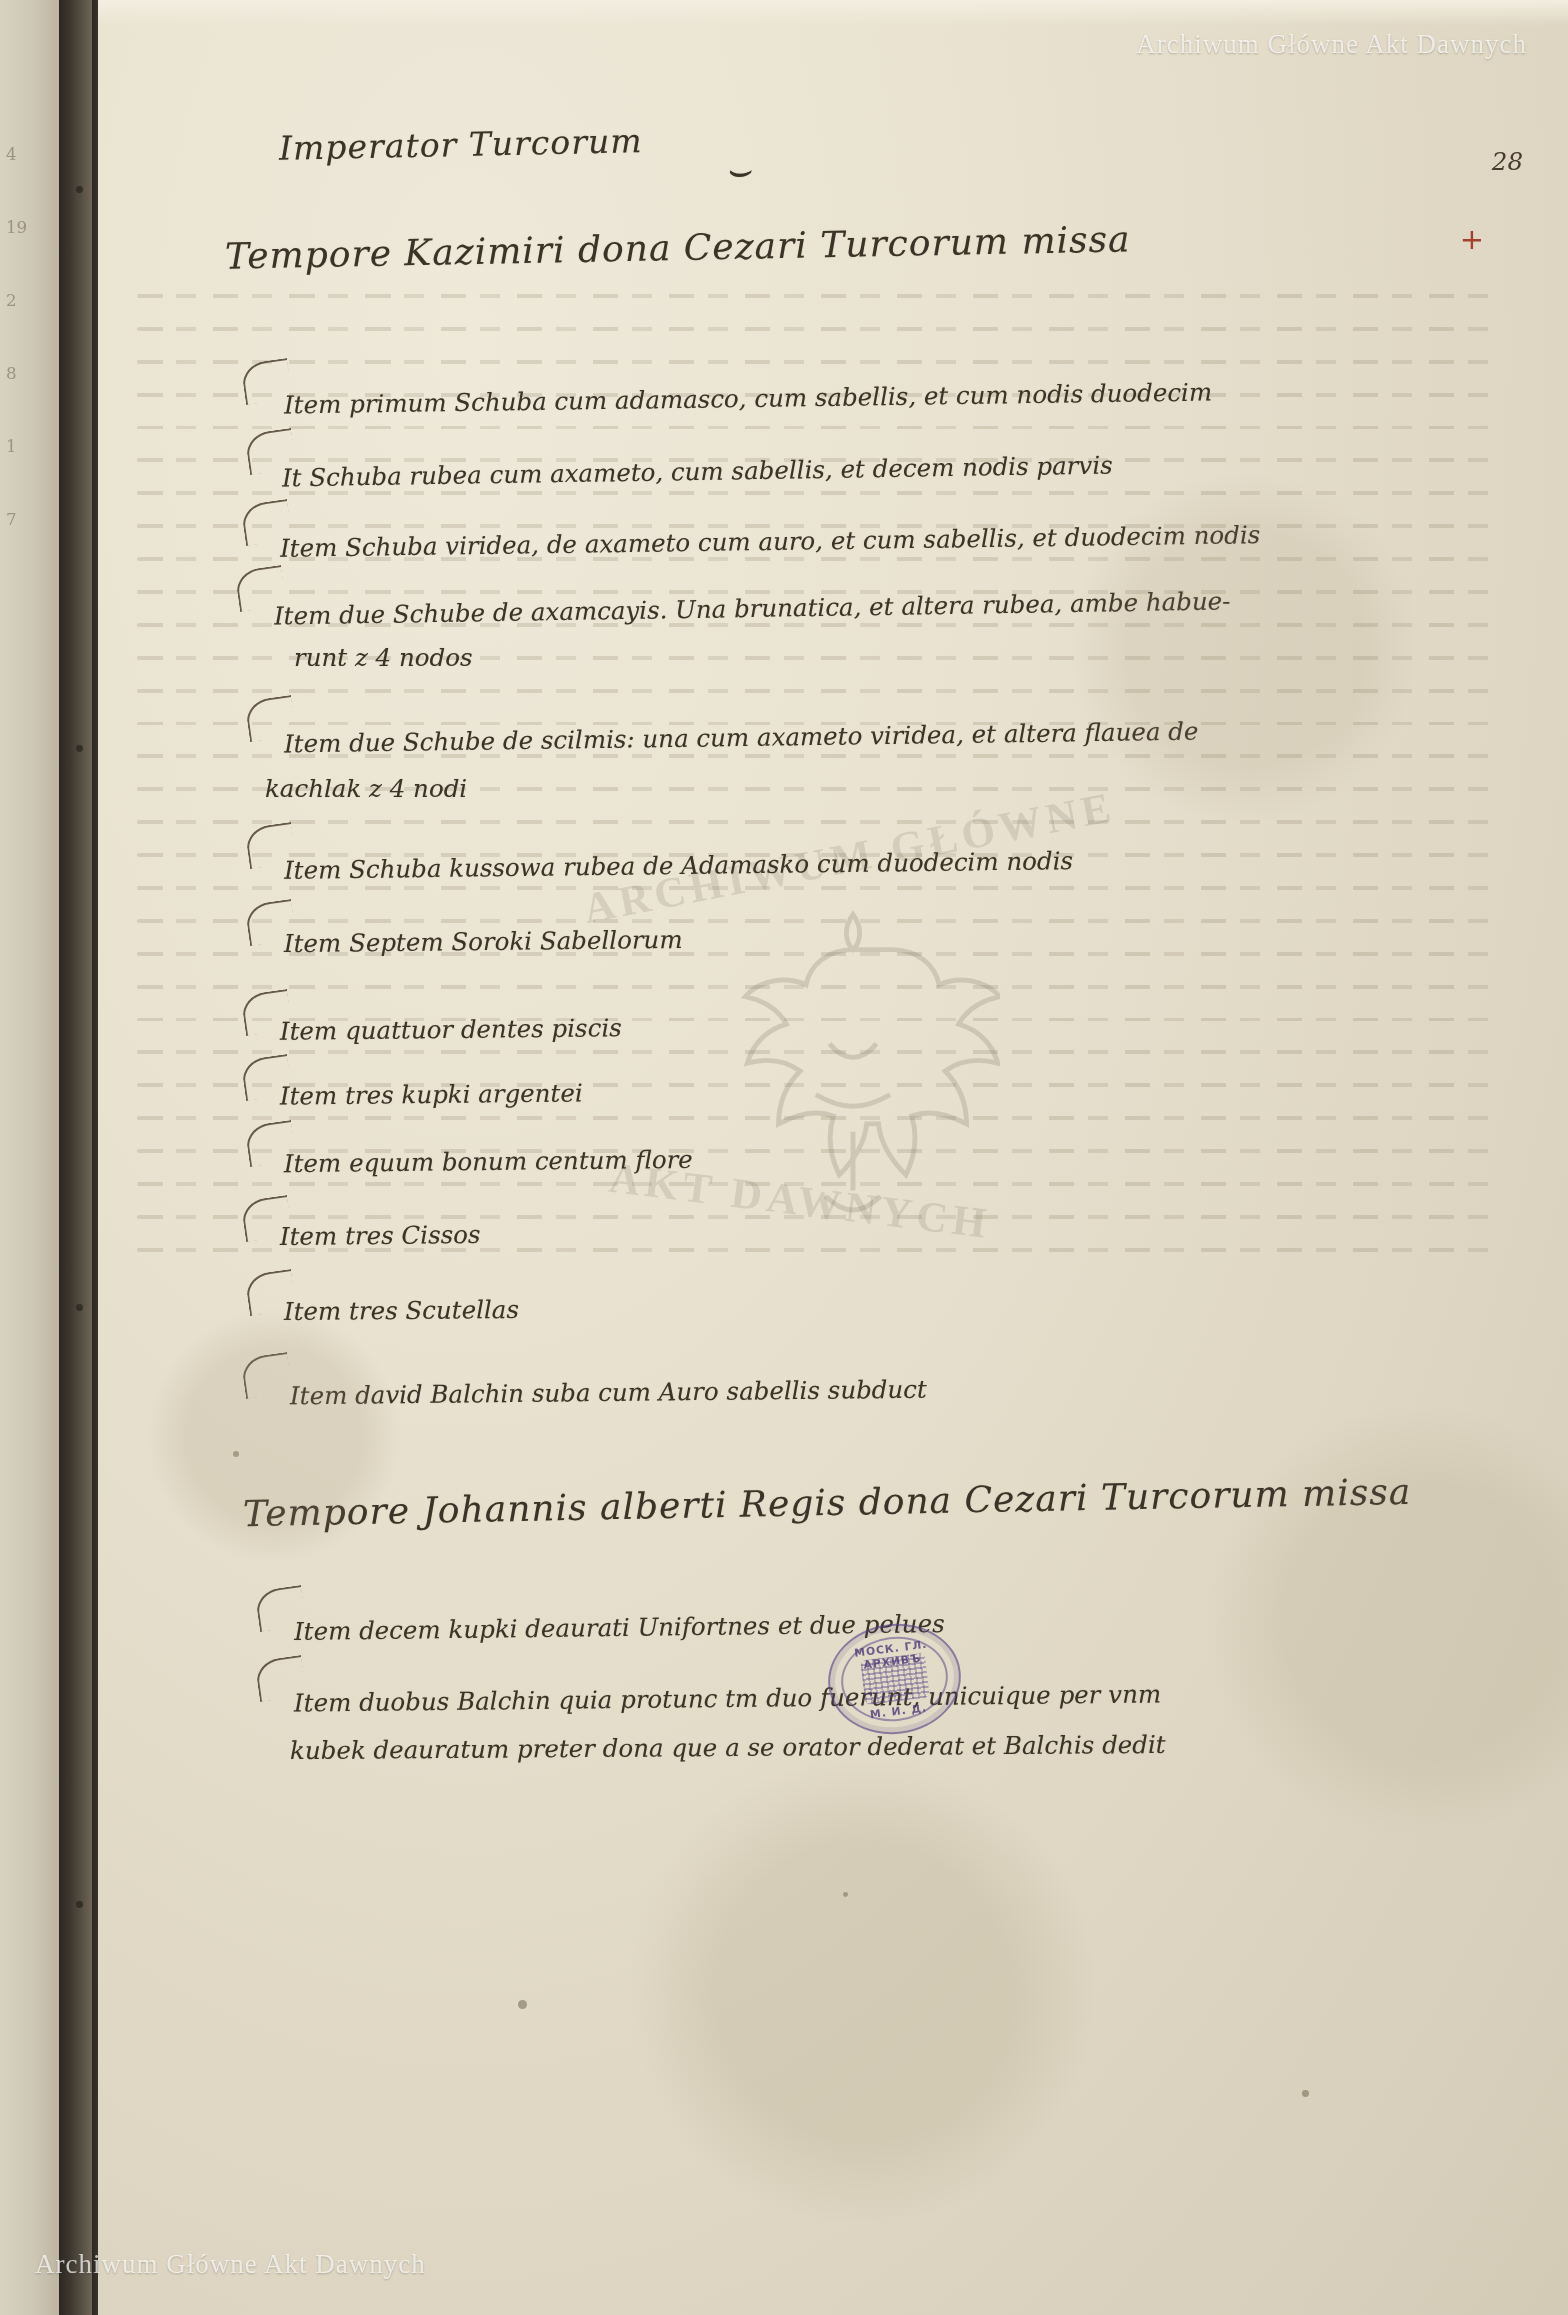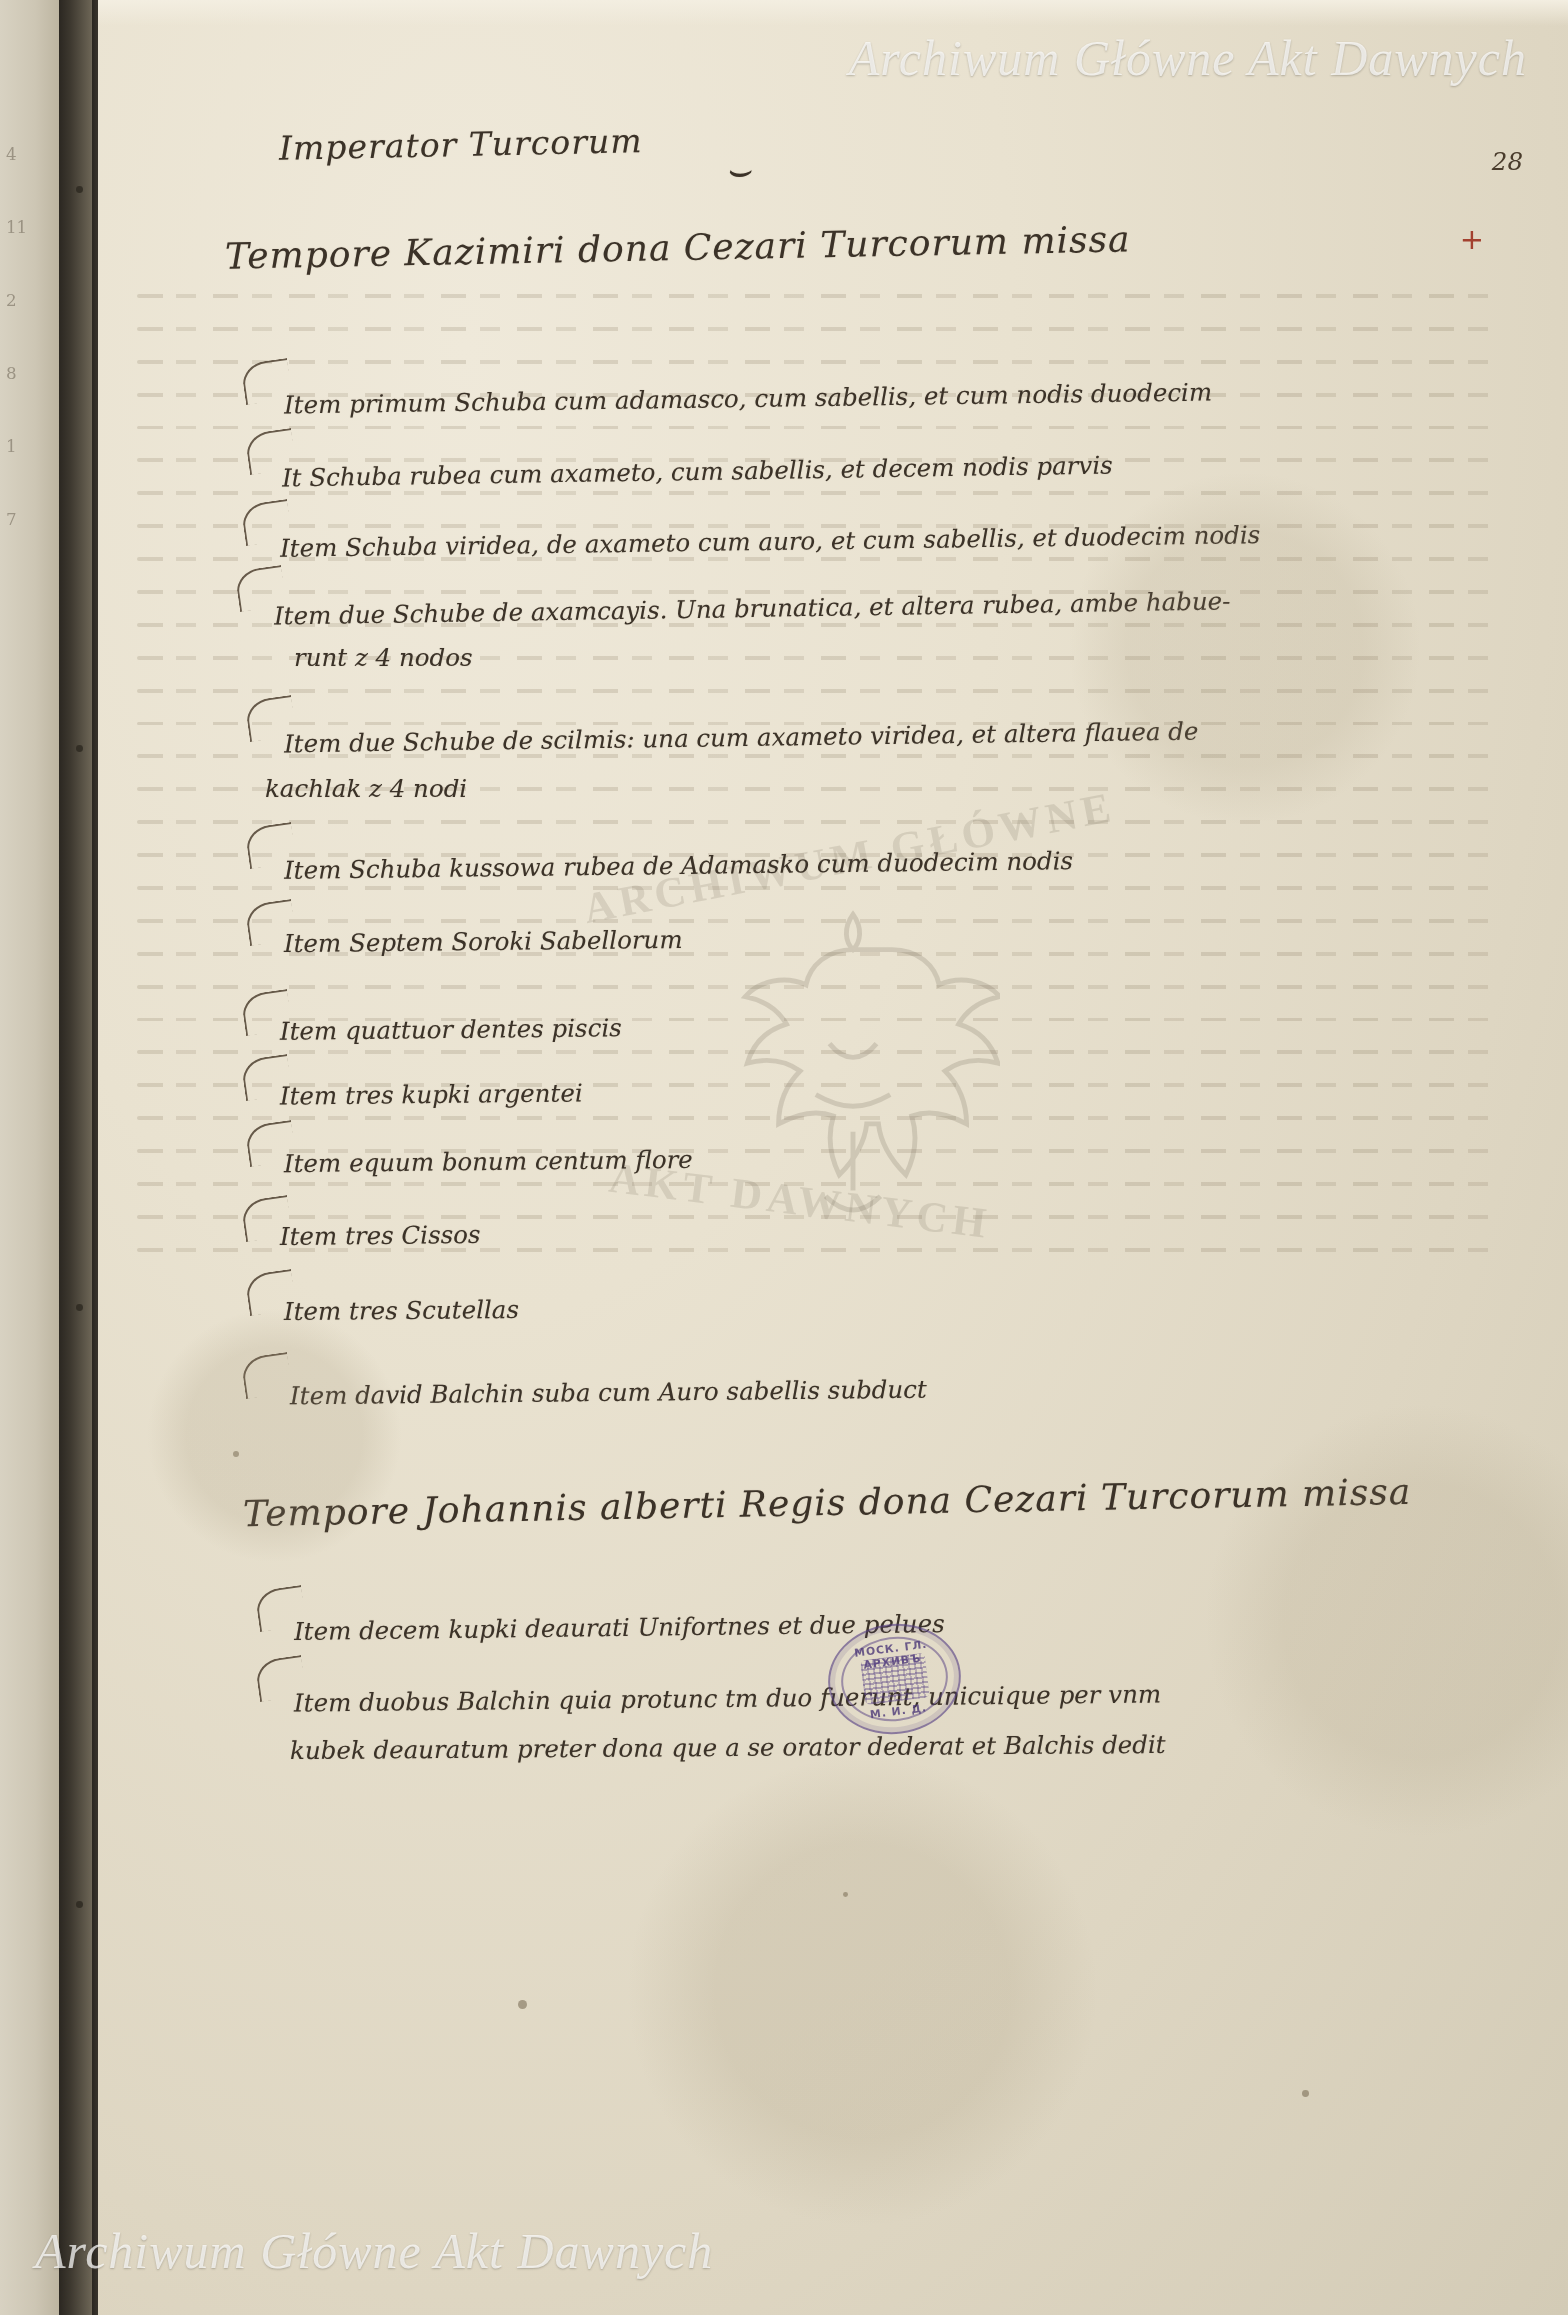--- a/index.html
+++ b/index.html
@@ -208,39 +208,38 @@
     border-radius: 5.9px;
   }
 
   
   .speck { position:absolute; background:#6a5b43; border-radius:50%; opacity:.5; }
 
   
   .wm-caption {
     position: absolute;
     color: rgba(255,255,255,.72);
-    font-size: 50px;
-    font-style: italic;
+    font-size: 27px;
     letter-spacing: 1px;
     font-family: "Liberation Serif", serif;
     text-shadow: 0 1px 2px rgba(60,55,45,.30);
     white-space: nowrap;
   }
   .wm-caption.top { right: 41px; top: 29px; }
   .wm-caption.bottom { left: 35px; bottom: 35px; }
 </style>
 </head>
 <body>
 
 <div class="scan">
 
   <div class="left-page"></div>
   <div class="left-page-marks">
     <div>4</div>
-    <div>11</div>
+    <div>19</div>
     <div>2</div>
     <div>8</div>
     <div>1</div>
     <div>7</div>
   </div>
 
   <div class="gutter"></div>
   <div class="gutter-strip"></div>
   <div class="gutter-dot" style="top:186px"></div>
   <div class="gutter-dot" style="top:745px"></div>

